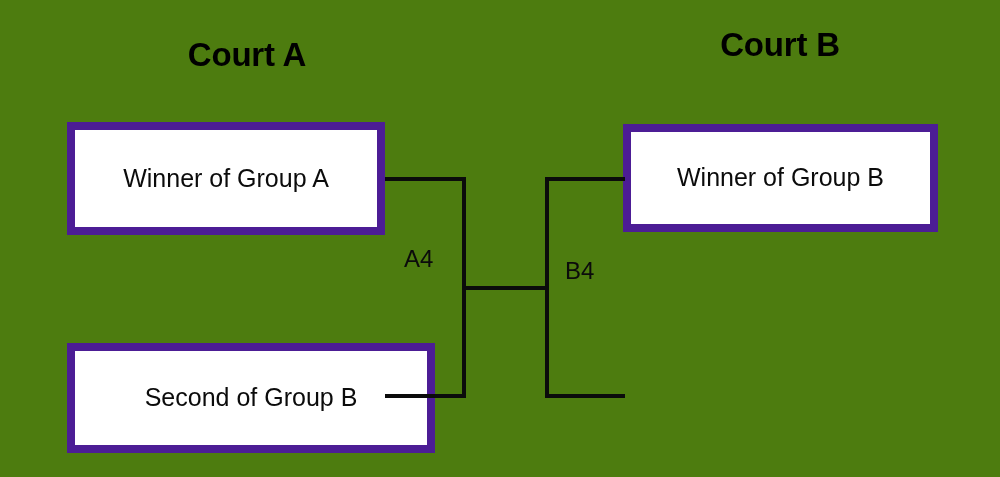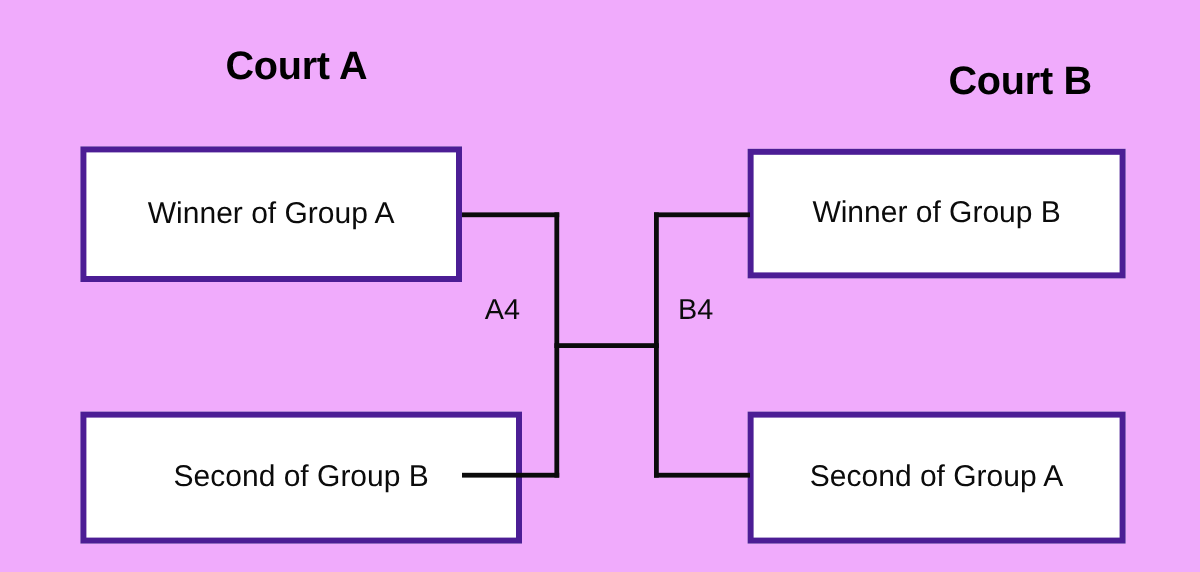--- a/index.html
+++ b/index.html
@@ -8,39 +8,39 @@
     background: #ffffff;
   }
   body {
     font-family: "Liberation Sans", sans-serif;
     color: #000000;
   }
   #diagram-root {
     position: relative;
     width: 1000px;
     height: 477px;
-    background: #f0abfc;
+    background: #4d7c0f;
     overflow: hidden;
   }
   .court-title {
     position: absolute;
     font-size: 33px;
     font-weight: bold;
     letter-spacing: -0.2px;
     text-align: center;
     white-space: nowrap;
     line-height: 1;
   }
   #court-a-title { left: 117px; top: 38px; width: 260px; }
-  #court-b-title { left: 650px; top: 50px; width: 260px; text-align: right; }
+  #court-b-title { left: 650px; top: 28px; width: 260px; }
 
   .match-box {
     position: absolute;
     box-sizing: border-box;
-    border: 5px solid #4c1d95;
+    border: 8px solid #4c1d95;
     background: #ffffff;
     display: flex;
     align-items: center;
     justify-content: center;
   }
   .match-box .box-label {
     font-size: 25px;
     font-weight: normal;
     line-height: 1.1;
     white-space: nowrap;
@@ -75,21 +75,21 @@
 
   .conn-label {
     position: absolute;
     font-size: 24px;
     font-weight: normal;
     white-space: nowrap;
     color: #0b0b0b;
     line-height: 1;
   }
   #label-a4 { left: 404px; top: 247px; }
-  #label-b4 { left: 565px; top: 247px; }
+  #label-b4 { left: 565px; top: 259px; }
 </style>
 </head>
 <body>
 
 <div id="diagram-root">
 
   <div class="court-title" id="court-a-title">Court A</div>
 
   <div class="court-title" id="court-b-title">Court B</div>
 
@@ -98,23 +98,20 @@
   </div>
 
   <div class="match-box" id="box-second-group-b">
     <span class="box-label">Second of Group B</span>
   </div>
 
   <div class="match-box" id="box-winner-group-b">
     <span class="box-label">Winner of Group B</span>
   </div>
 
-  <div class="match-box" id="box-second-group-a">
-    <span class="box-label">Second of Group A</span>
-  </div>
 
   <div class="conn conn-h" id="conn-a-top"></div>
   <div class="conn conn-h" id="conn-a-bottom"></div>
   <div class="conn conn-v" id="conn-a-vert"></div>
 
   <div class="conn conn-h" id="conn-b-top"></div>
   <div class="conn conn-h" id="conn-b-bottom"></div>
   <div class="conn conn-v" id="conn-b-vert"></div>
 
   <div class="conn conn-h" id="conn-center"></div>

